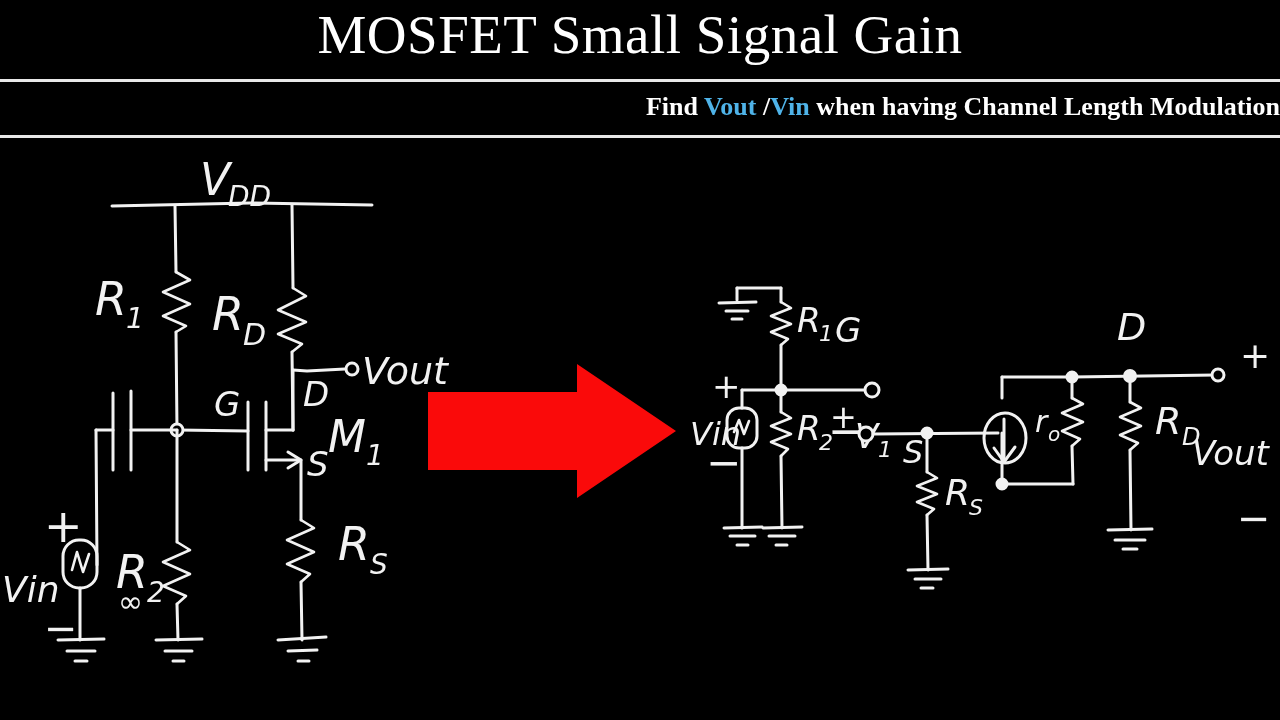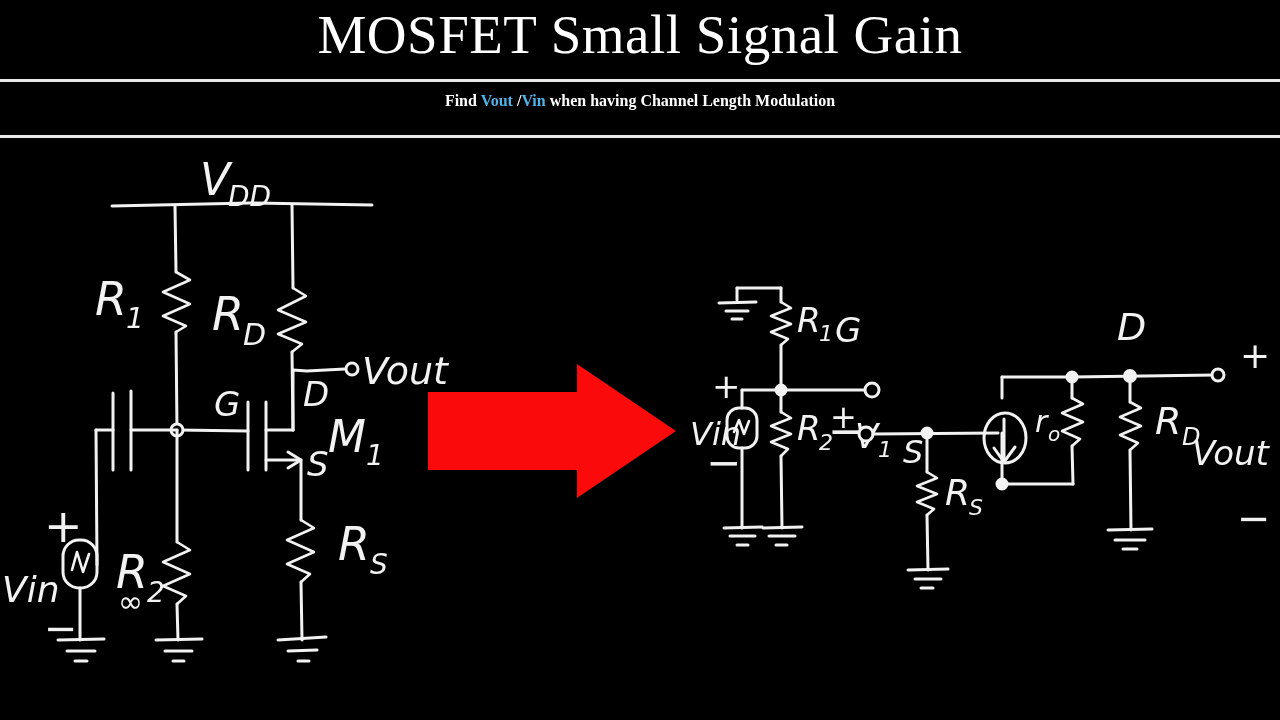--- a/index.html
+++ b/index.html
@@ -8,22 +8,22 @@
 
   .hdr-title{
     position:absolute;left:0;top:6px;width:1280px;text-align:center;
     color:#ffffff;font-family:"Liberation Serif",serif;font-size:55px;
     letter-spacing:0.5px;line-height:1.05;font-weight:400;
   }
   .rule{position:absolute;left:0;width:1280px;height:3px;background:#e8e8e8;}
   .rule.r1{top:79px;}
   .rule.r2{top:135px;}
   .hdr-sub{
-    position:absolute;left:0;top:92px;width:1280px;text-align:center;
-    font-family:"Liberation Serif",serif;font-size:16px;font-weight:700;color:#ffffff;
+    position:absolute;left:0;top:92px;width:1280px;text-align:right;
+    font-family:"Liberation Serif",serif;font-size:26px;font-weight:700;color:#ffffff;
   }
   .hdr-sub .accent{color:#4fb3e8;}
 
   svg.board{position:absolute;left:0;top:140px;width:1280px;height:580px;display:block;}
 
   .wire{fill:none;stroke:#f2f2f2;stroke-width:3;stroke-linecap:round;stroke-linejoin:round;}
   .wire-thin{fill:none;stroke:#f2f2f2;stroke-width:2.6;stroke-linecap:round;stroke-linejoin:round;}
   .node-o{fill:#000;stroke:#f2f2f2;stroke-width:3;}
   .node-dot{fill:#f2f2f2;stroke:#f2f2f2;stroke-width:2;}
 

